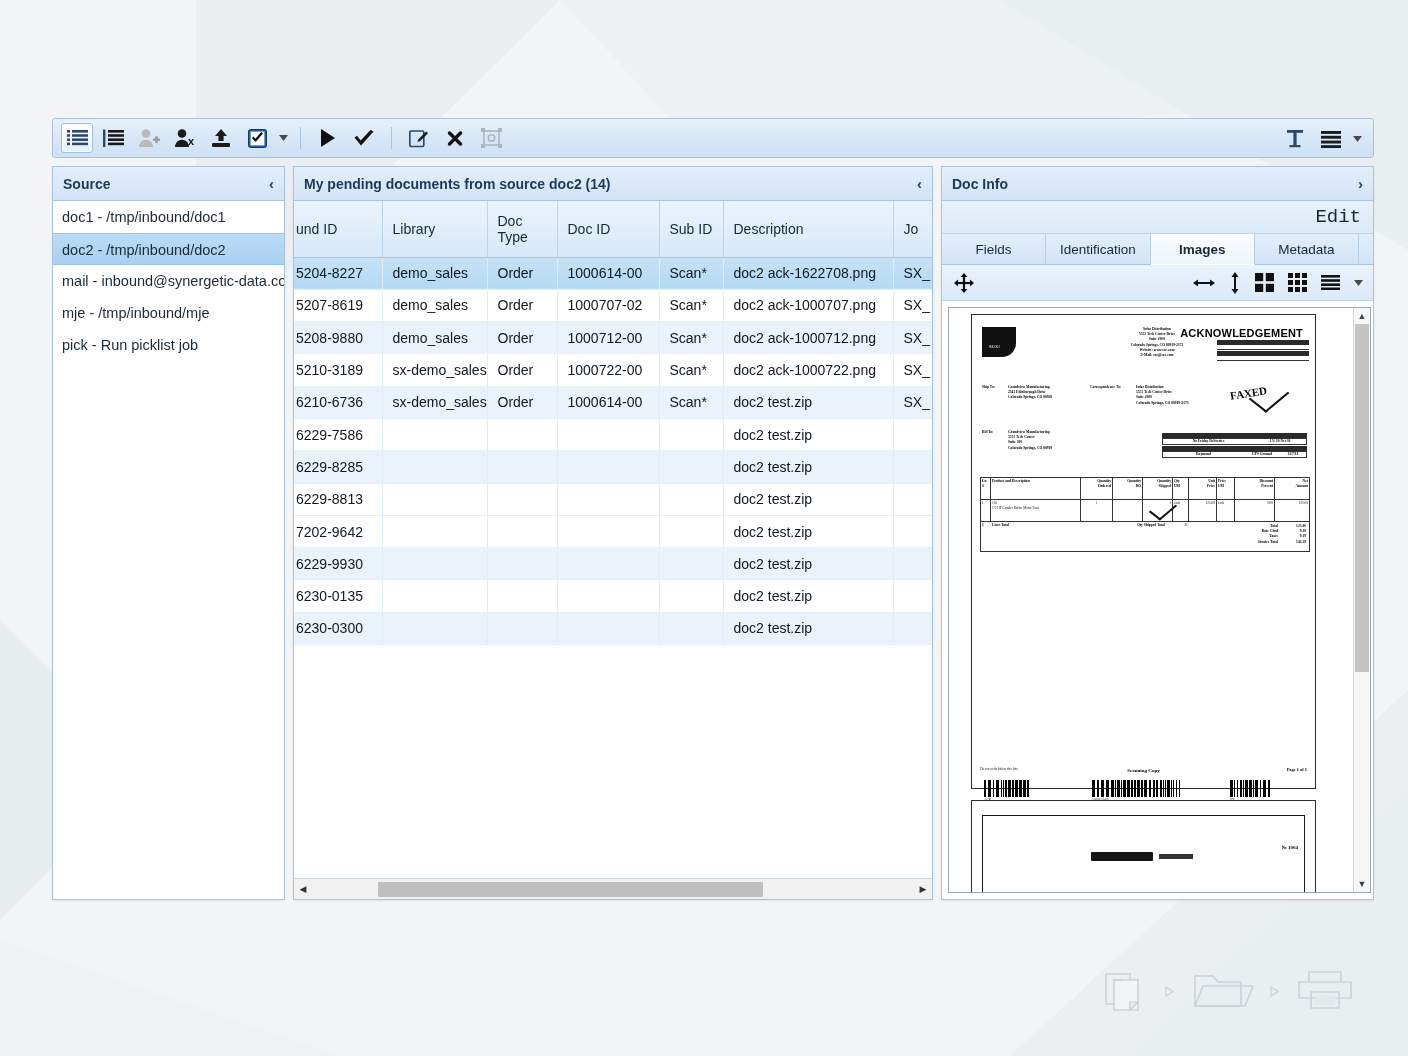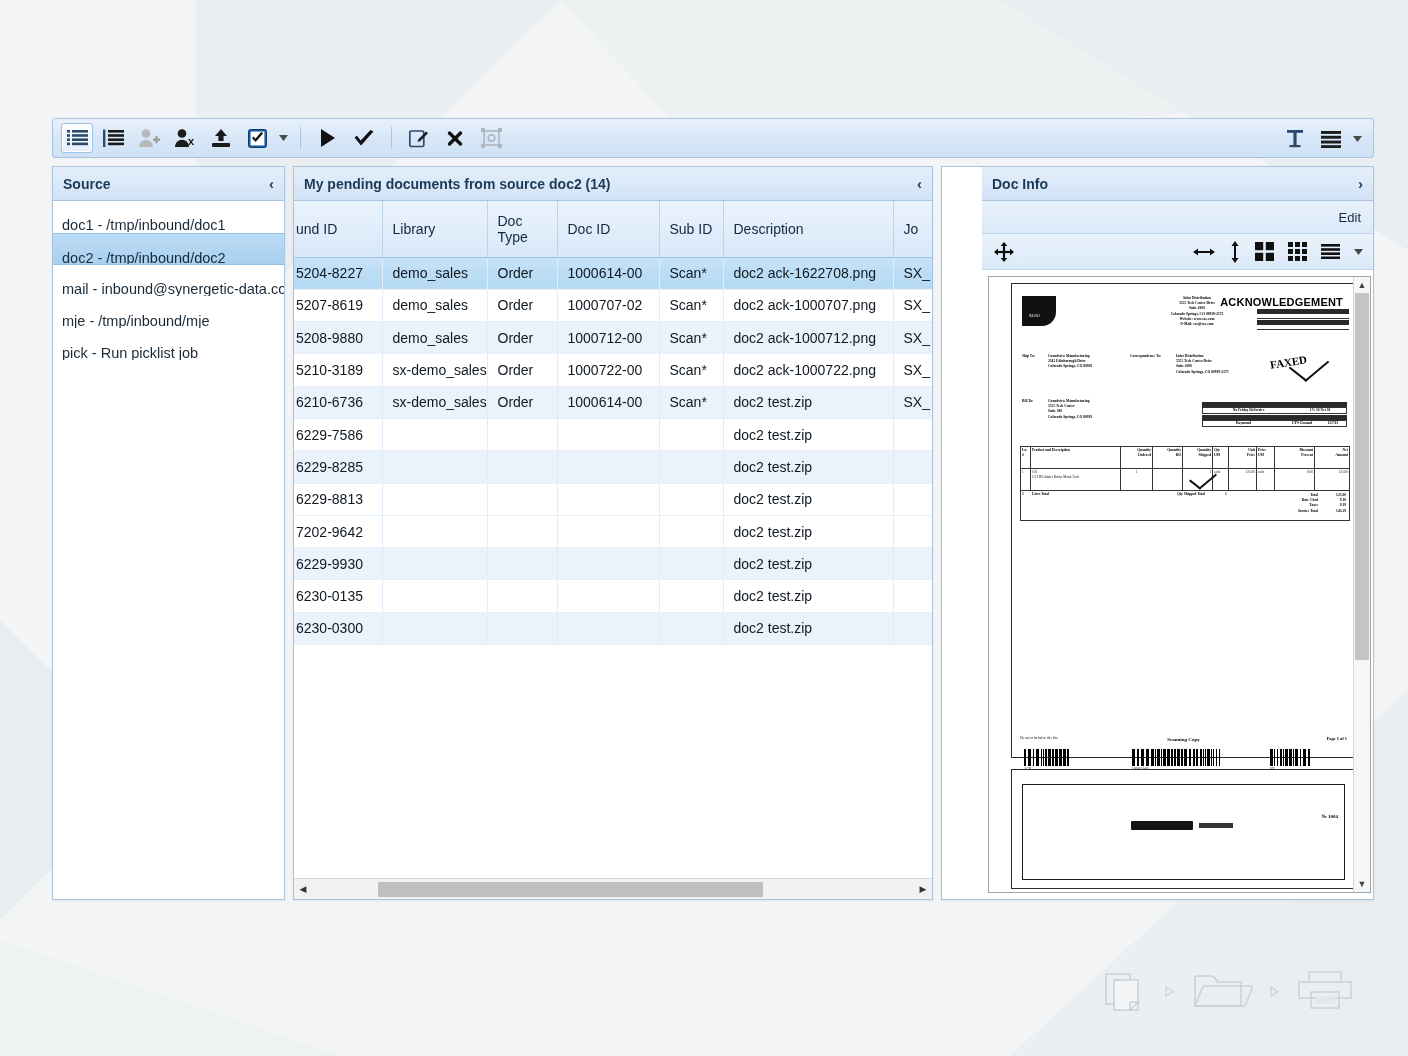--- a/index.html
+++ b/index.html
@@ -70,21 +70,21 @@
     padding:0 10px;
     font-size:14px; font-weight:bold; color:#1b3a57;
   }
   .panel-hd .chev { font-size:15px; color:#27445e; cursor:pointer; font-weight:bold; }
 
   
   .source-panel { width:233px; }
   .src-list { flex:1; overflow:hidden; }
   .src-item {
     height:32px; line-height:32px;
-    padding:8px 9px;
+    padding:0 9px;
     font-size:14.5px; color:#1a2a38;
     white-space:nowrap; overflow:hidden;
     cursor:pointer;
     border-bottom:1px solid transparent;
   }
   .src-item.sel {
     background:linear-gradient(to bottom,#bcdcf5,#a8d0f0);
     border-top:1px solid #94c2e6;
     border-bottom:1px solid #94c2e6;
   }
@@ -119,29 +119,29 @@
     display:flex; align-items:center;
   }
   .hs-arrow { width:18px; text-align:center; font-size:9px; color:#333; cursor:pointer; }
   .hs-track { flex:1; height:17px; background:#f1f1f1; position:relative; }
   .hs-thumb {
     position:absolute; left:11%; width:64%; top:1px; bottom:1px;
     background:#bfbfbf; border-radius:1px; cursor:pointer;
   }
 
   
-  .info-panel { width:437px;padding-left:40px; }
+  .info-panel { width:437px; }
   .edit-bar {
     height:33px; flex:0 0 33px;
     background:linear-gradient(to bottom,#e8f1fb,#dbe9f8);
     border-bottom:1px solid #bdd4ea;
     display:flex; align-items:center; justify-content:flex-end;
     padding:0 12px;
   }
-  .edit-link { font-size:13px; color:#13283d; cursor:pointer; }
+  .edit-link { font-size:19px; color:#13283d; cursor:pointer;font-family:Liberation Mono, monospace; }
   .tabs {
     height:31px; flex:0 0 31px; display:flex;
     background:linear-gradient(to bottom,#e3eefa,#d2e3f6);
     border-bottom:1px solid #a9c4de;
   }
   .tab {
     min-width:104px; padding:0 14px;
     display:flex; align-items:center; justify-content:center;
     font-size:13.5px; color:#15283b;
     border-right:1px solid #b8cee4;
@@ -600,20 +600,26 @@
     <div class="panel info-panel">
       <div class="panel-hd">
         <span>Doc Info</span>
         <span class="chev">›</span>
       </div>
 
       <div class="edit-bar">
         <span class="edit-link">Edit</span>
       </div>
 
+      <div class="tabs" id="info-tabs">
+          <div class="tab">Fields</div>
+          <div class="tab">Identification</div>
+          <div class="tab active">Images</div>
+          <div class="tab">Metadata</div>
+        </div>
 
       <div class="img-toolbar">
         <span class="it-btn">
           <svg width="20" height="20" viewBox="0 0 20 20">
             <g fill="#111">
               <polygon points="10,0 13.4,4 6.6,4"></polygon>
                 <polygon points="10,20 13.4,16 6.6,16"></polygon>
               <polygon points="0,10 4,6.6 4,13.4"></polygon>
                 <polygon points="20,10 16,6.6 16,13.4"></polygon>
               <rect x="8.9" y="3.4" width="2.2" height="13.2"></rect>

